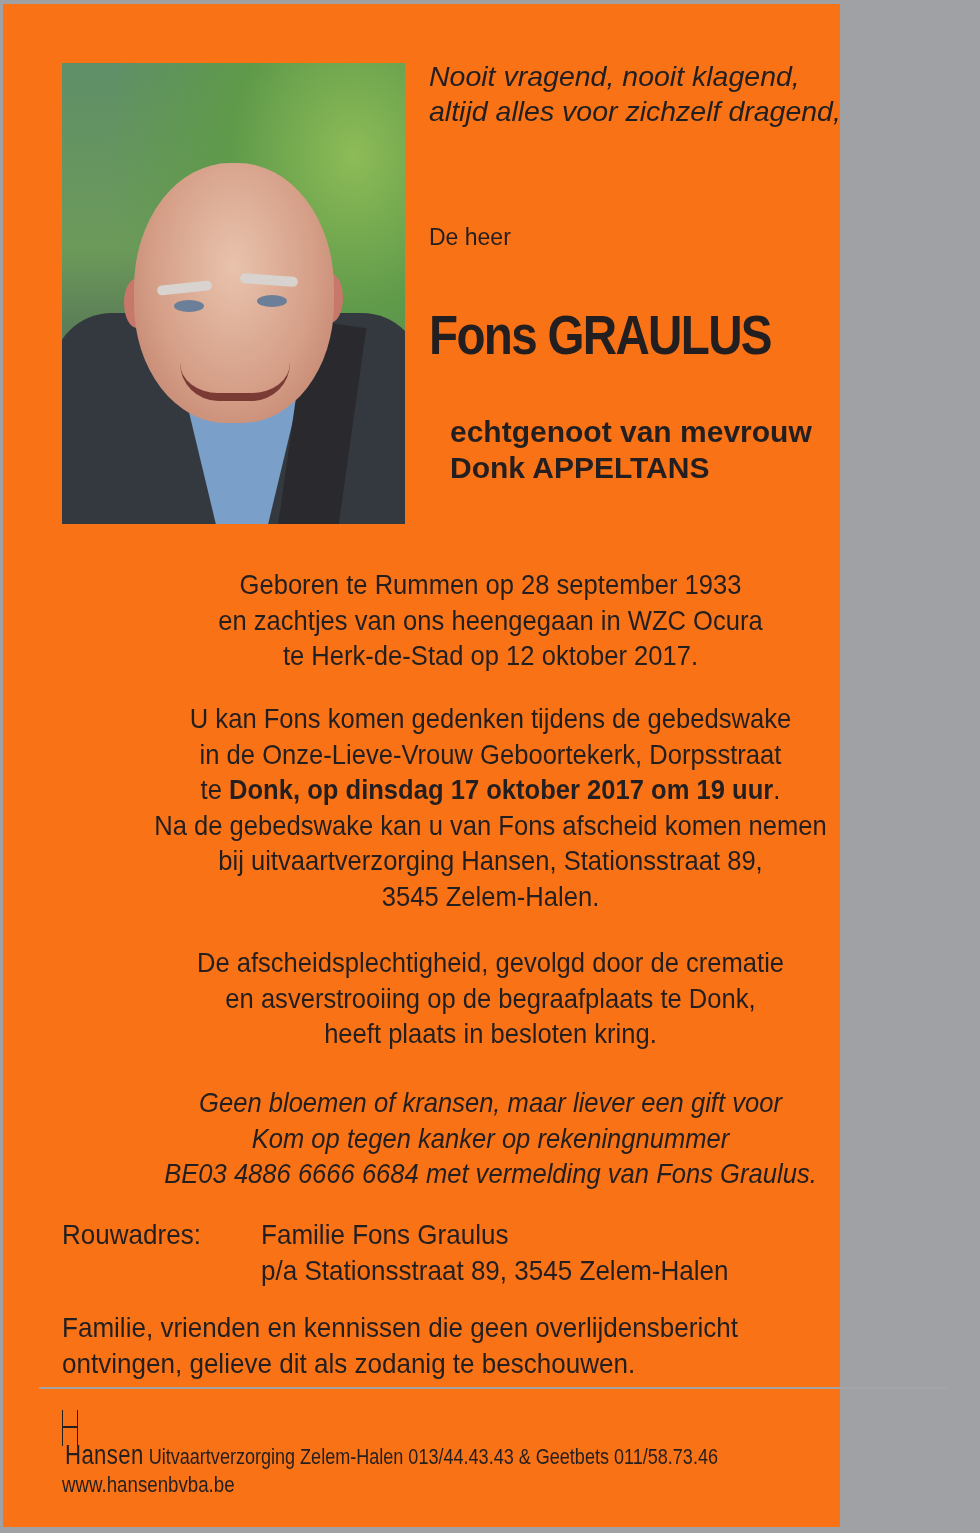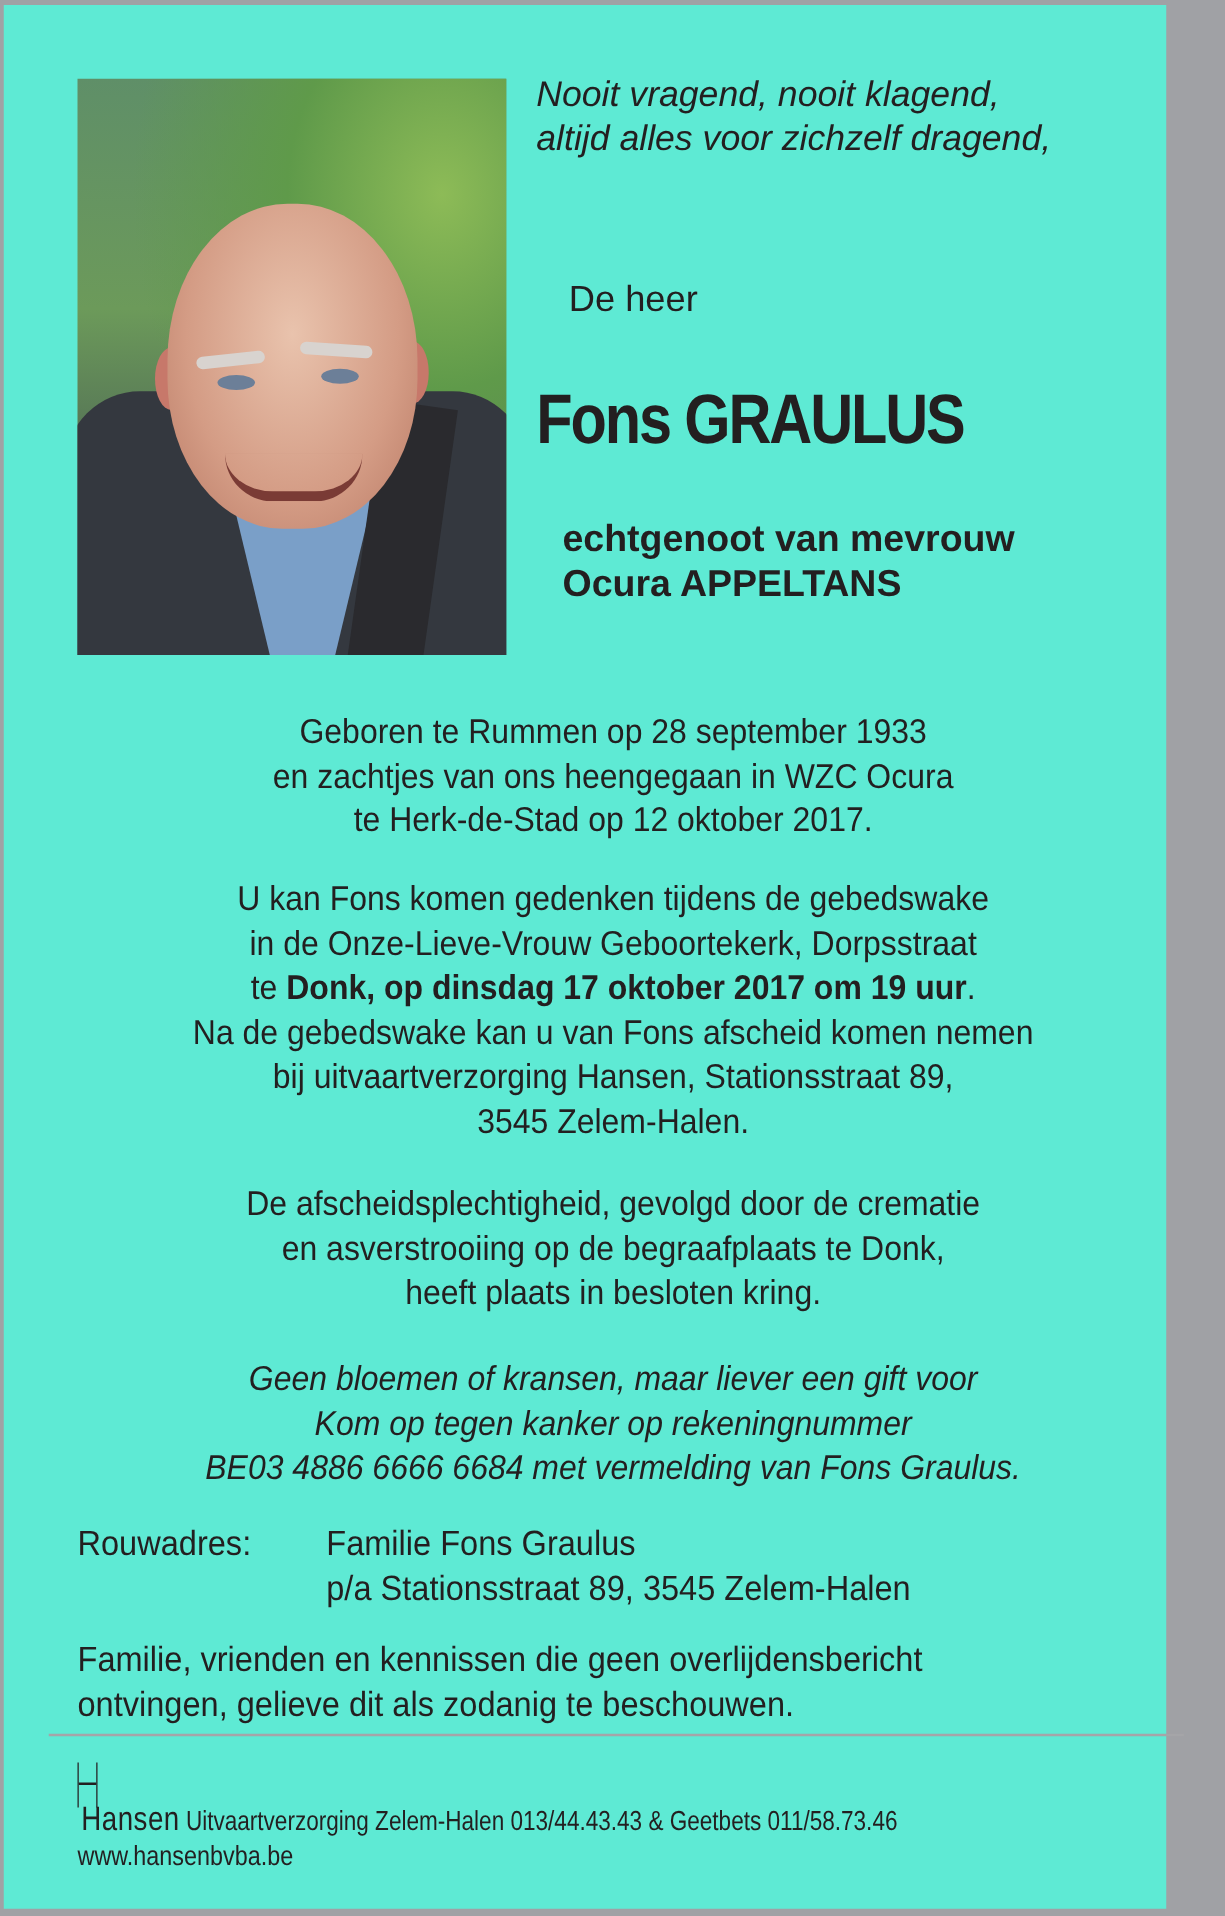--- a/index.html
+++ b/index.html
@@ -1,42 +1,42 @@
 <!DOCTYPE html>
 <html><head>
 <meta charset="utf-8">
 <style>
   html, body { margin:0; padding:0; }
   body {
     width:980px; height:1533px; background:#a0a1a5; position:relative; overflow:hidden;
     font-family:"Liberation Sans", sans-serif; color:#231f20;
   }
   .page {
-    position:absolute; left:3px; top:4px; width:930px; height:1523px; background:#5eead4;
+    position:absolute; left:3px; top:4px; width:837px; height:1523px; background:#f97316;
   }
   .photo {
     position:absolute; left:59px; top:59px; width:343px; height:461px; overflow:hidden;
     background: radial-gradient(ellipse at 85% 20%, #8dbb57 0%, #5f9a4a 30%, rgba(80,130,80,0) 60%),
                 linear-gradient(180deg, #5f8f68 0%, #6c9a5a 40%, #4f6a55 70%, #3a3f46 100%);
   }
   .photo .coat { position:absolute; left:-10px; top:250px; width:370px; height:240px; background:#34383f; border-radius:60px 60px 0 0; }
   .photo .shirt { position:absolute; left:120px; top:320px; width:120px; height:150px; background:#7a9fc8; clip-path:polygon(0 0,100% 0,70% 100%,30% 100%); }
   .photo .scarf { position:absolute; left:230px; top:260px; width:60px; height:210px; background:#2a2a2e; transform:rotate(8deg); }
   .photo .head { position:absolute; left:72px; top:100px; width:200px; height:260px; background:radial-gradient(ellipse at 50% 40%, #e9c3ad 0%, #d49c85 60%, #b97a65 100%); border-radius:48% 48% 46% 46%; }
   .photo .ear-l { position:absolute; left:62px; top:215px; width:26px; height:50px; background:#c7786a; border-radius:50%; }
   .photo .ear-r { position:absolute; left:255px; top:210px; width:26px; height:50px; background:#c7786a; border-radius:50%; }
   .photo .brow-l { position:absolute; left:95px; top:220px; width:55px; height:10px; background:#d8d3cf; border-radius:6px; transform:rotate(-6deg); }
   .photo .brow-r { position:absolute; left:178px; top:212px; width:58px; height:10px; background:#d8d3cf; border-radius:6px; transform:rotate(4deg); }
   .photo .eye-l { position:absolute; left:112px; top:237px; width:30px; height:12px; background:#6c7f98; border-radius:50%; }
   .photo .eye-r { position:absolute; left:195px; top:232px; width:30px; height:12px; background:#6c7f98; border-radius:50%; }
   .photo .smile { position:absolute; left:118px; top:300px; width:110px; height:30px; border-bottom:8px solid #7a3b35; border-radius:0 0 60px 60px; }
 
   .txt { position:absolute; margin:0; white-space:nowrap; }
   .poem { left:426px; top:55px; font-style:italic; font-size:28.5px; line-height:35px; }
-  .title-prefix { left:452px; top:220px; font-size:29px; }
+  .title-prefix { left:426px; top:220px; font-size:23px; }
   .name { left:426px; top:298px; font-size:56px; font-weight:bold; letter-spacing:-2px; transform:scaleX(0.85); transform-origin:left top; }
   .spouse { left:426px; top:410px; font-size:30px; font-weight:bold; line-height:36px;margin-left:21px; }
 
   .center { left:0; width:975px; text-align:center; font-size:27.5px; line-height:35.5px; transform:scaleX(0.93); transform-origin:center top; }
   .birth { top:563px; }
   .wake { top:697px; }
   .ceremony { top:941px; }
   .flowers { top:1081px; font-style:italic; }
 
   .rouw-label { left:59px; top:1213px; font-size:28px; line-height:36px; transform:scaleX(0.93); transform-origin:left top; }
@@ -73,21 +73,21 @@
   <div class="txt poem">
     <div>Nooit vragend, nooit klagend,</div>
     <div>altijd alles voor zichzelf dragend,</div>
   </div>
 
   <div class="txt title-prefix">De heer</div>
   <div class="txt name">Fons GRAULUS</div>
 
   <div class="txt spouse">
     <div>echtgenoot van mevrouw</div>
-    <div>Ocura APPELTANS</div>
+    <div>Donk APPELTANS</div>
   </div>
 
   <div class="txt center birth">
     <div>Geboren te Rummen op 28 september 1933</div>
     <div>en zachtjes van ons heengegaan in WZC Ocura</div>
     <div>te Herk-de-Stad op 12 oktober 2017.</div>
   </div>
 
   <div class="txt center wake">
     <div>U kan Fons komen gedenken tijdens de gebedswake</div>

